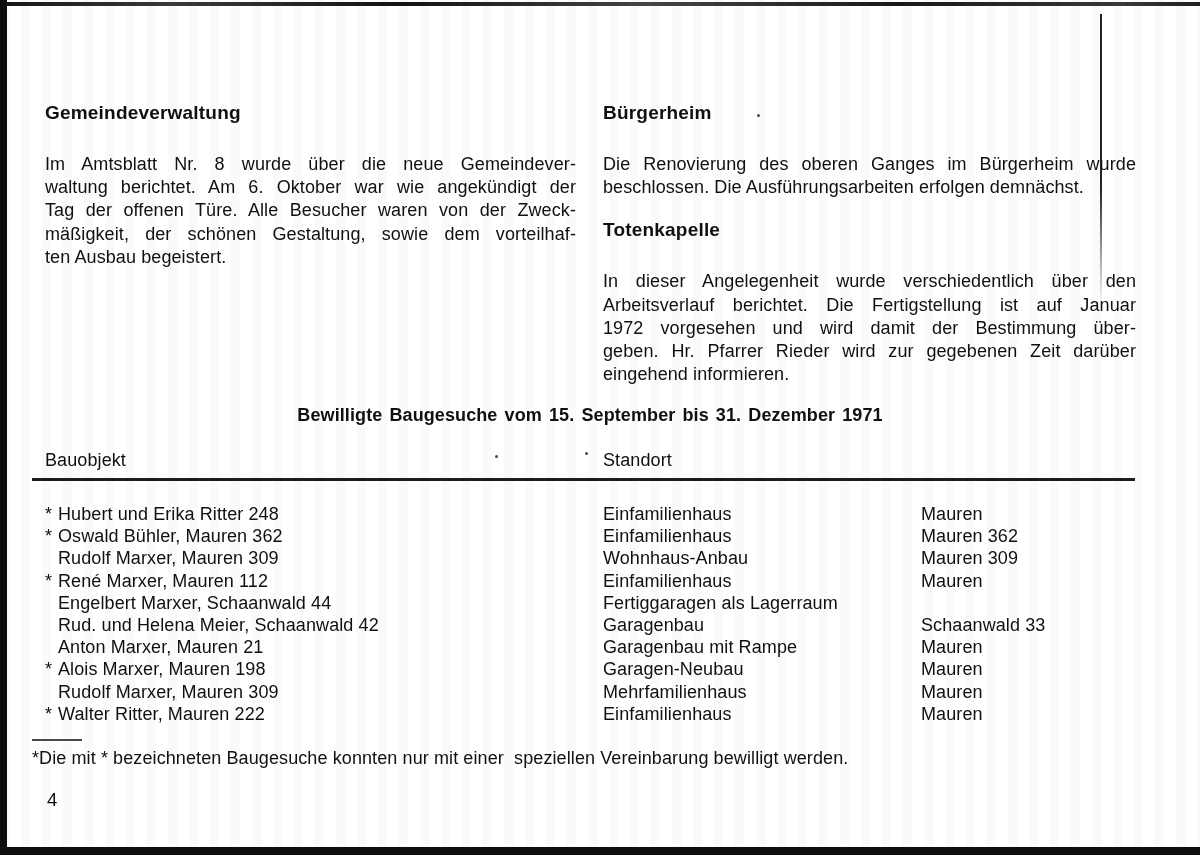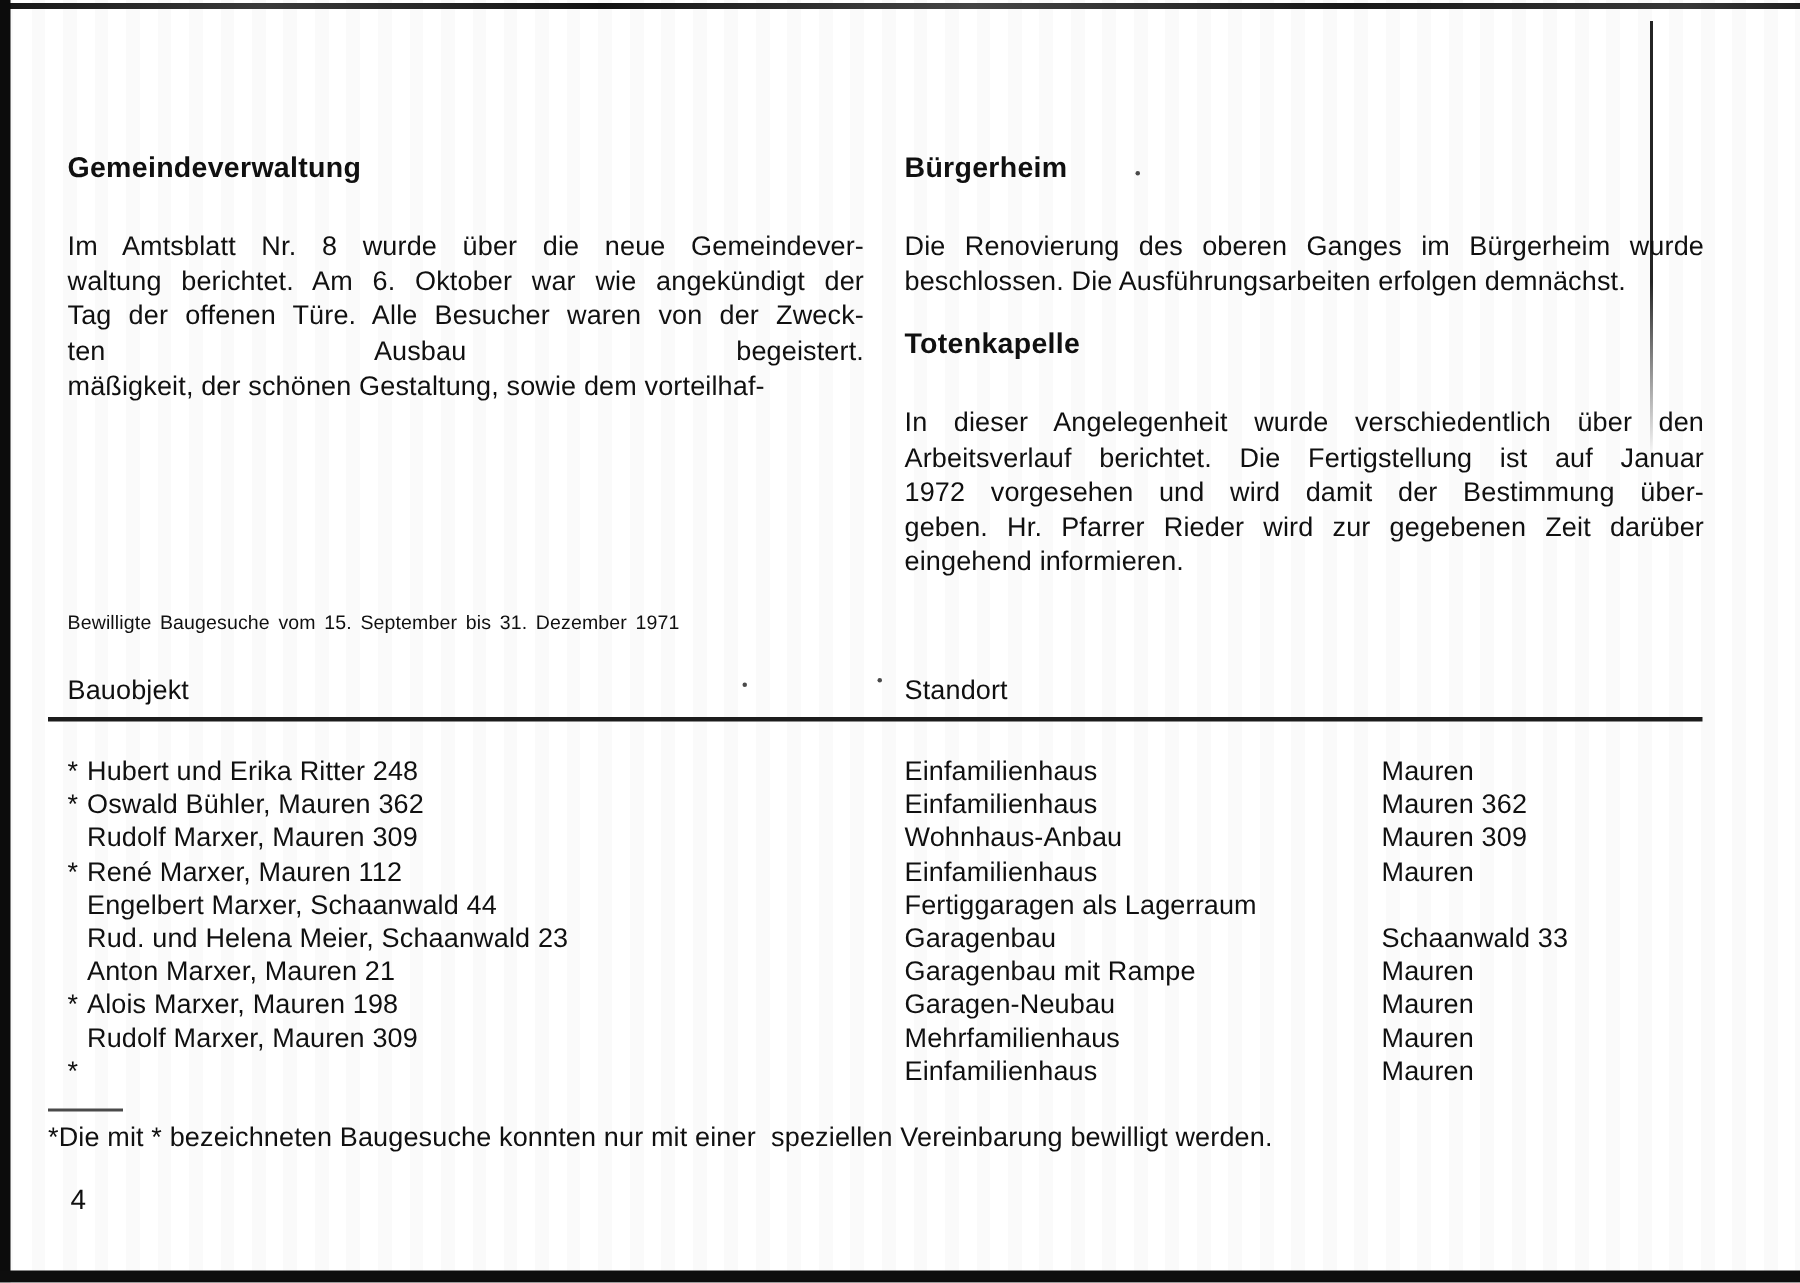--- a/index.html
+++ b/index.html
@@ -33,21 +33,21 @@
   .col { position:absolute; top:102px; font-size:18px; line-height:23.2px; letter-spacing:0.1px; }
   .col-left  { left:45px;  width:531px; }
   .col-right { left:603px; width:533px; }
   .article-heading { font-size:19px; font-weight:bold; line-height:22px; margin:0 0 29px 0; letter-spacing:0.2px; }
   .article + .article .article-heading { margin-top:20px; }
   .jline { text-align:justify; text-align-last:justify; }
   .jline:last-child { text-align-last:left; }
 
   
   .permits { position:absolute; left:45px; top:404px; width:1090px; font-size:18px; letter-spacing:0.1px; }
-  .permits-title { font-weight:normal; font-size:13px; word-spacing:2px; line-height:22px; }
+  .permits-title { font-weight:bold; font-size:18px; word-spacing:2px; line-height:22px;text-align:center; }
   .permits-header { position:absolute; top:45px; left:0; width:100%;
                     display:grid; grid-template-columns:558px 318px 1fr; line-height:22px; }
   .header-rule { position:absolute; top:74px; left:-13px; width:1103px; height:3px; background:#1c1c1c; }
   .permits-body { position:absolute; top:99px; left:0; width:100%; }
   .permit-row { display:grid; grid-template-columns:558px 318px 1fr; line-height:22.2px; }
   .cell-bauherr { position:relative; padding-left:13px; }
   .row-star { position:absolute; left:0; top:0; }
   .footnote-rule { position:absolute; top:335px; left:-13px; width:50px; height:2px; background:#4a4a4a; }
   .permit-footnote { position:absolute; top:343px; left:-13px; width:1116px; white-space:pre-wrap; line-height:22px; }
   .page-number { position:absolute; left:47px; top:789px; font-size:18.6px; }
@@ -66,22 +66,22 @@
   <div class="speck" style="left:585px; top:452px;"></div>
   <div class="speck" style="left:757px; top:114px;"></div>
 
   <div class="col col-left">
     <div class="article">
       <h2 class="article-heading">Gemeindeverwaltung</h2>
       <div class="article-body">
           <div class="jline">Im Amtsblatt Nr. 8 wurde über die neue Gemeindever-</div>
           <div class="jline">waltung berichtet. Am 6. Oktober war wie angekündigt der</div>
           <div class="jline">Tag der offenen Türe. Alle Besucher waren von der Zweck-</div>
+          <div class="jline">mäßigkeit, der schönen Gestaltung, sowie dem vorteilhaf-</div>
           <div class="jline">ten Ausbau begeistert.</div>
-          <div class="jline">mäßigkeit, der schönen Gestaltung, sowie dem vorteilhaf-</div>
         </div>
     </div>
   </div>
 
   <div class="col col-right">
     <div class="article">
       <h2 class="article-heading">Bürgerheim</h2>
       <div class="article-body">
           <div class="jline">Die Renovierung des oberen Ganges im Bürgerheim wurde</div>
           <div class="jline">beschlossen. Die Ausführungsarbeiten erfolgen demnächst.</div>
@@ -133,21 +133,21 @@
         <span>Einfamilienhaus</span>
         <span>Mauren</span>
       </div>
 
       <div class="permit-row">
         <span class="cell-bauherr"><span class="row-star"></span><span>Engelbert Marxer, Schaanwald 44</span></span>
         <span>Fertiggaragen als Lagerraum</span>
       </div>
 
       <div class="permit-row">
-        <span class="cell-bauherr"><span class="row-star"></span><span>Rud. und Helena Meier, Schaanwald 23</span></span>
+        <span class="cell-bauherr"><span class="row-star"></span><span>Rud. und Helena Meier, Schaanwald 42</span></span>
         <span>Garagenbau</span>
         <span>Schaanwald 33</span>
       </div>
 
       <div class="permit-row">
         <span class="cell-bauherr"><span class="row-star"></span><span>Anton Marxer, Mauren 21</span></span>
         <span>Garagenbau mit Rampe</span>
         <span>Mauren</span>
       </div>
 
@@ -157,21 +157,21 @@
         <span>Mauren</span>
       </div>
 
       <div class="permit-row">
         <span class="cell-bauherr"><span class="row-star"></span><span>Rudolf Marxer, Mauren 309</span></span>
         <span>Mehrfamilienhaus</span>
         <span>Mauren</span>
       </div>
 
       <div class="permit-row">
-        <span class="cell-bauherr"><span class="row-star">*</span></span>
+        <span class="cell-bauherr"><span class="row-star">*</span><span>Walter Ritter, Mauren 222</span></span>
         <span>Einfamilienhaus</span>
         <span>Mauren</span>
       </div>
 
     </div>
 
     <div class="footnote-rule"></div>
     <div class="permit-footnote"><span>*</span><span>Die mit * bezeichneten Baugesuche konnten nur mit einer  speziellen Vereinbarung bewilligt werden.</span></div>
   </div>
 

